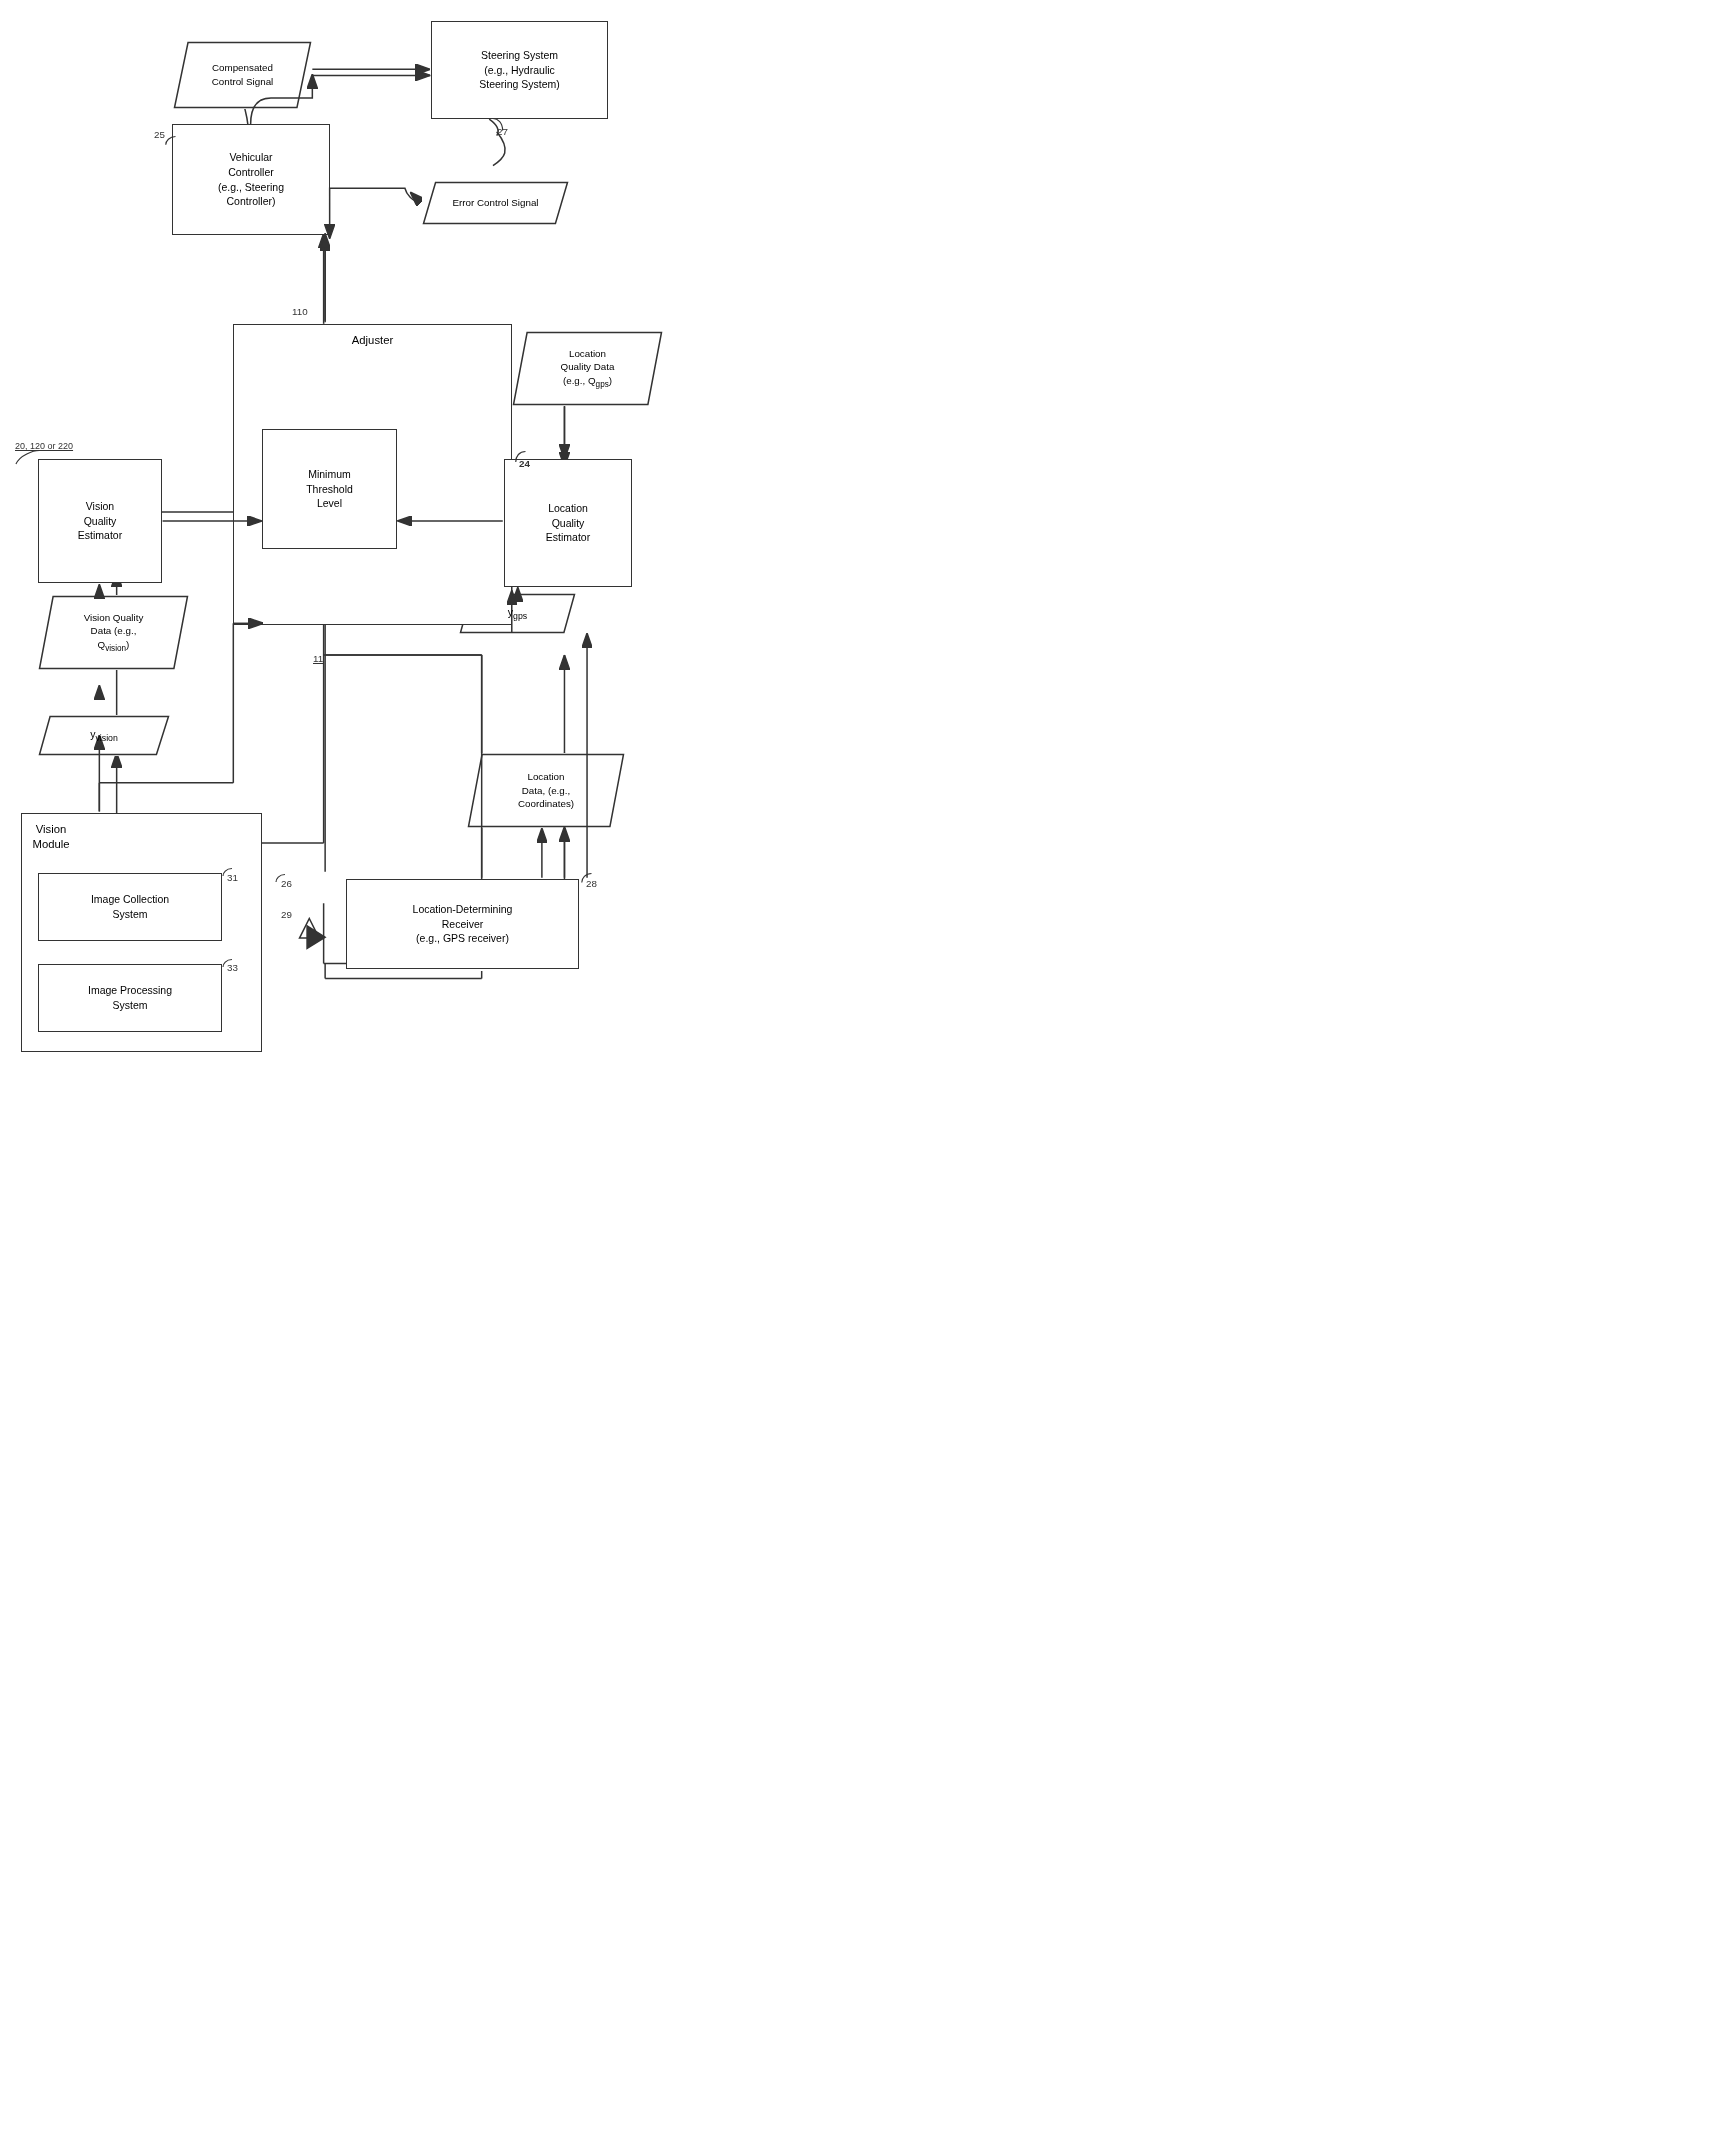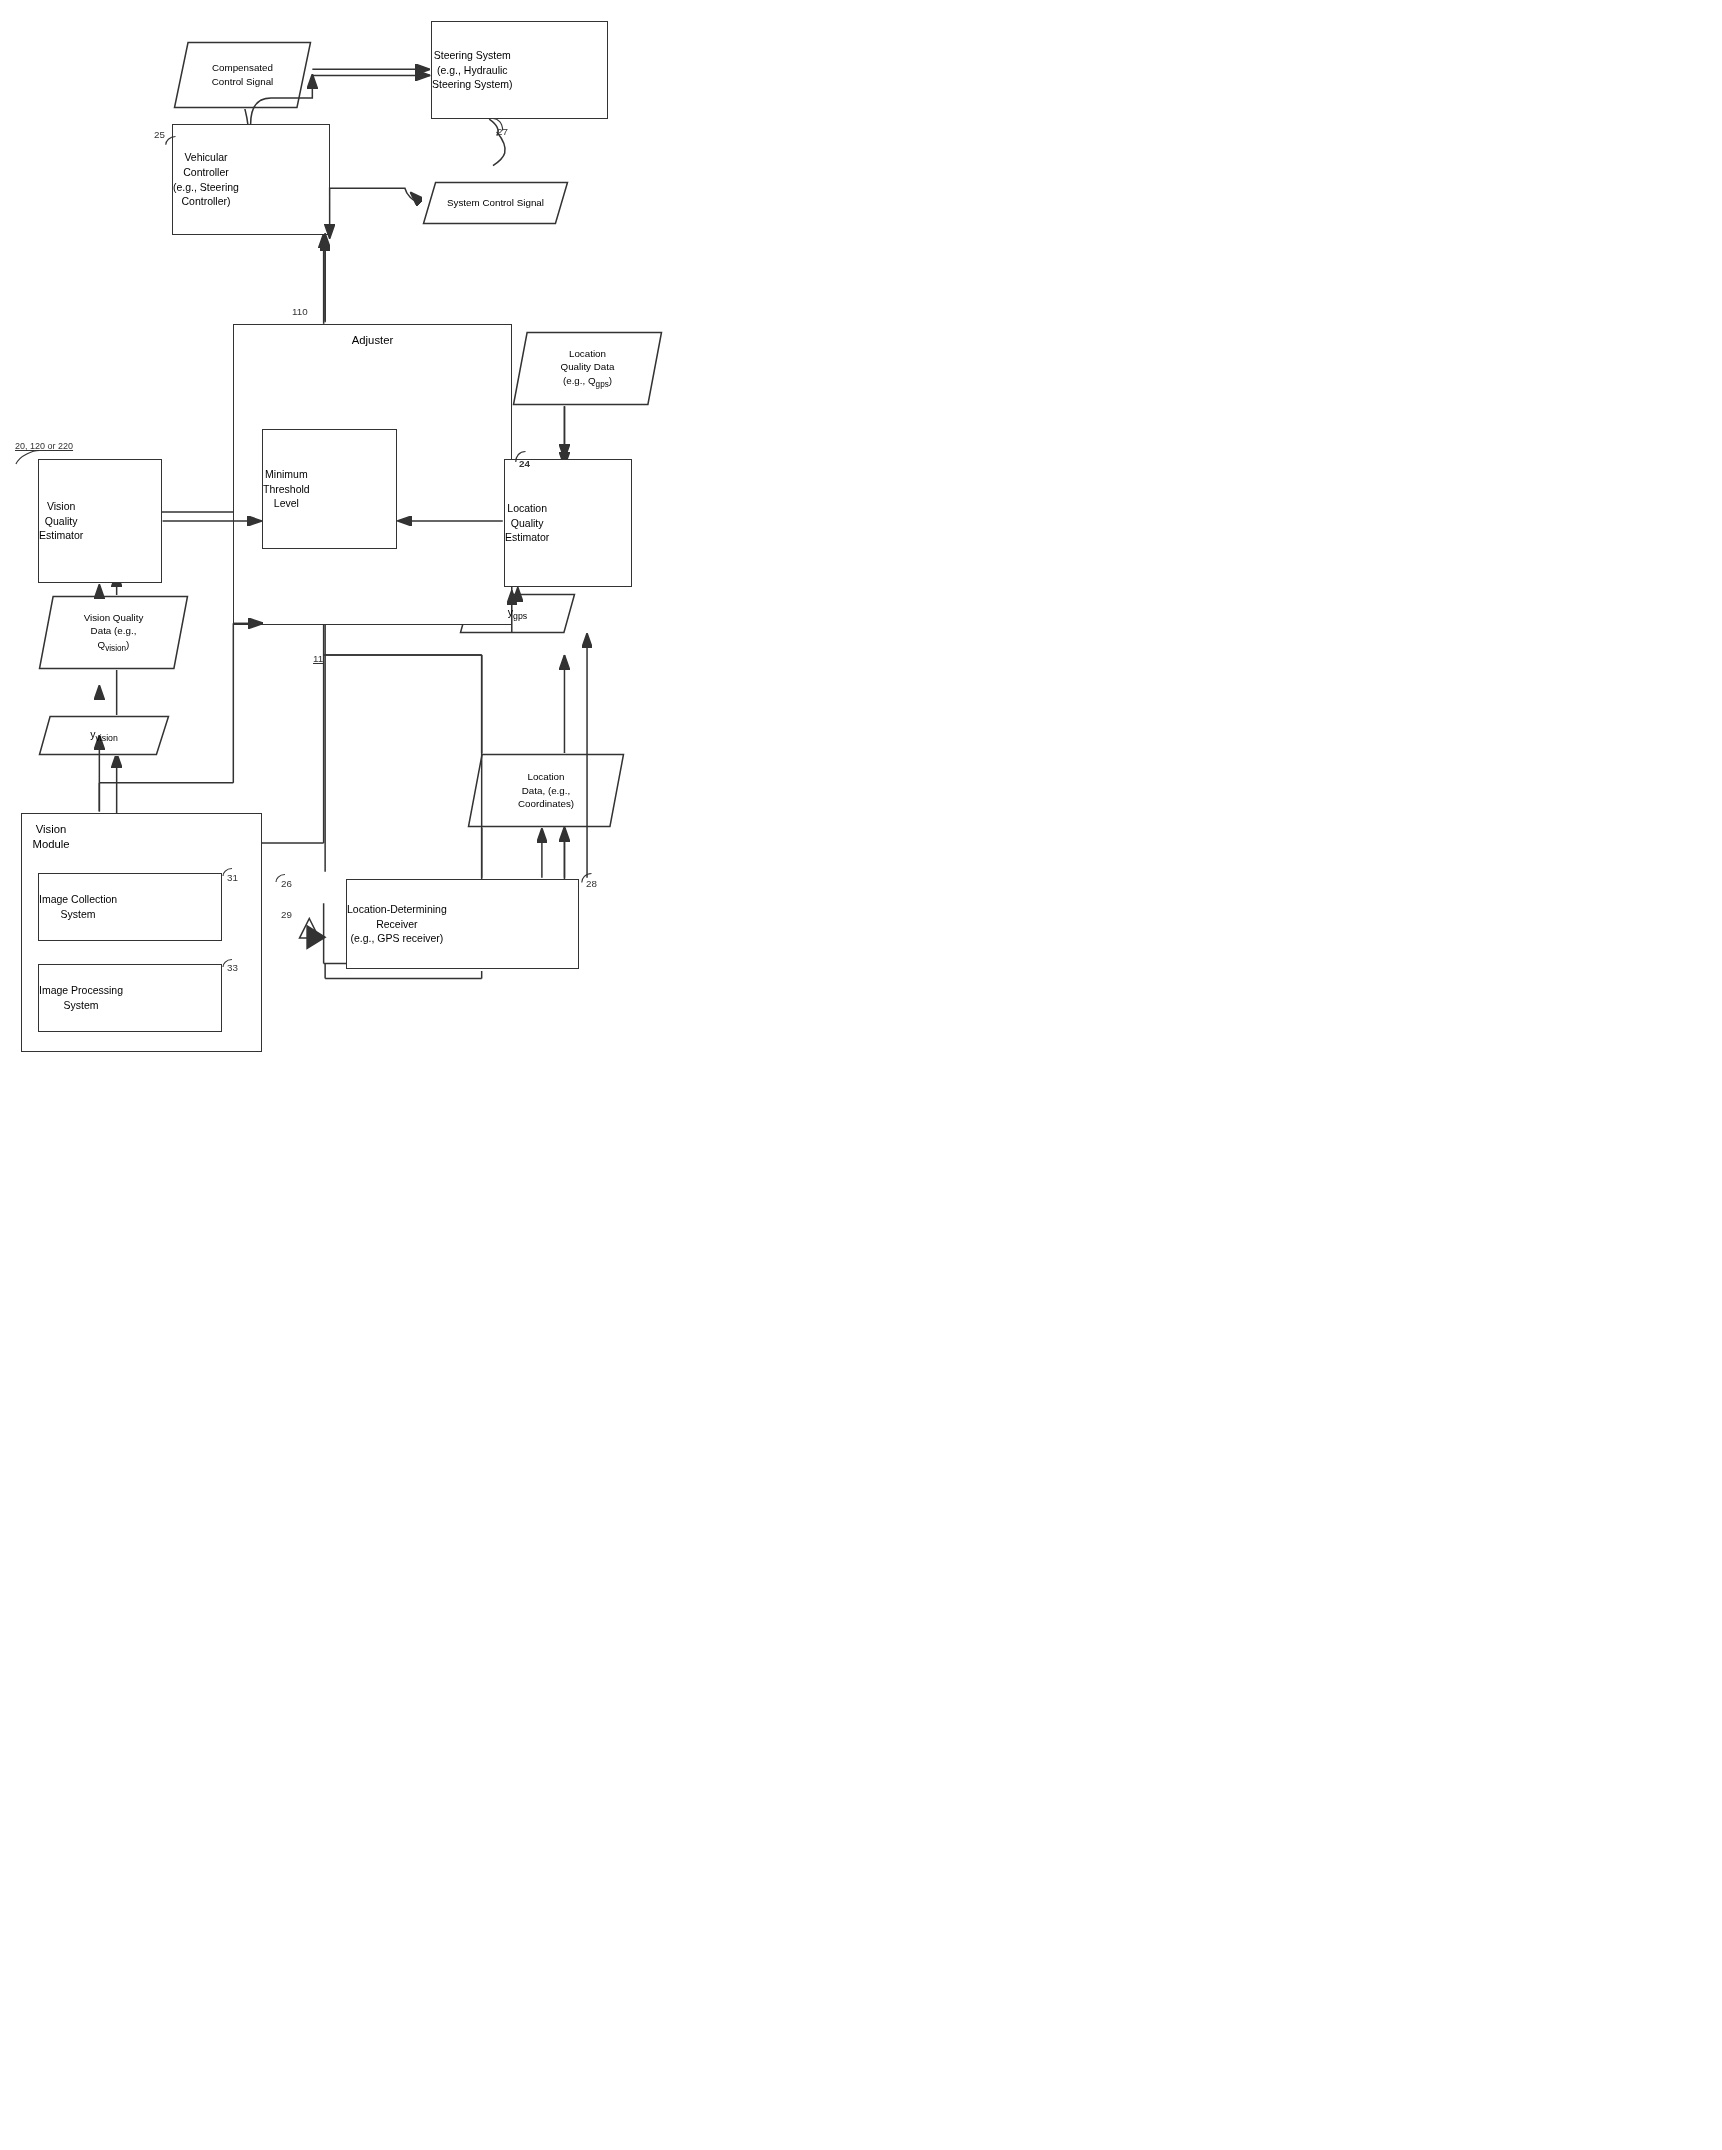--- a/index.html
+++ b/index.html
@@ -16,21 +16,21 @@
       width: 861px;
       height: 1075px;
     }
     
     .box {
       position: absolute;
       border: 1.5px solid #333;
       background: white;
       display: flex;
       align-items: center;
-      justify-content: flex-start;
+      justify-content: center;
       text-align: center;
       font-size: 10.5px;
       line-height: 1.4;
     }
     
     .para {
       position: absolute;
       background: white;
       display: flex;
       align-items: center;
@@ -134,21 +134,21 @@
       <polygon points="20,2 183,2 165,88 2,88" fill="white" stroke="#333" stroke-width="2"></polygon>
     </svg>
     <span class="label" style="font-size:9.8px; white-space:pre-line; text-align:center;">Compensated
 Control Signal</span>
   </div>
 
   <div class="para" style="left:422px; top:181px; width:147px; height:44px;">
     <svg viewBox="0 0 195 58" preserveAspectRatio="none">
       <polygon points="18,2 193,2 177,56 2,56" fill="white" stroke="#333" stroke-width="2"></polygon>
     </svg>
-    <span class="label" style="font-size:9.8px;">System Control Signal</span>
+    <span class="label" style="font-size:9.8px;">Error Control Signal</span>
   </div>
 
   <div class="para" style="left:512px; top:331px; width:151px; height:75px;">
     <svg viewBox="0 0 200 100" preserveAspectRatio="none">
       <polygon points="20,2 198,2 180,98 2,98" fill="white" stroke="#333" stroke-width="2"></polygon>
     </svg>
     <span class="label" style="font-size:9.8px; white-space:pre-line; text-align:center;">Location
 Quality Data
 (e.g., Q<sub>gps</sub>)</span>
   </div>

